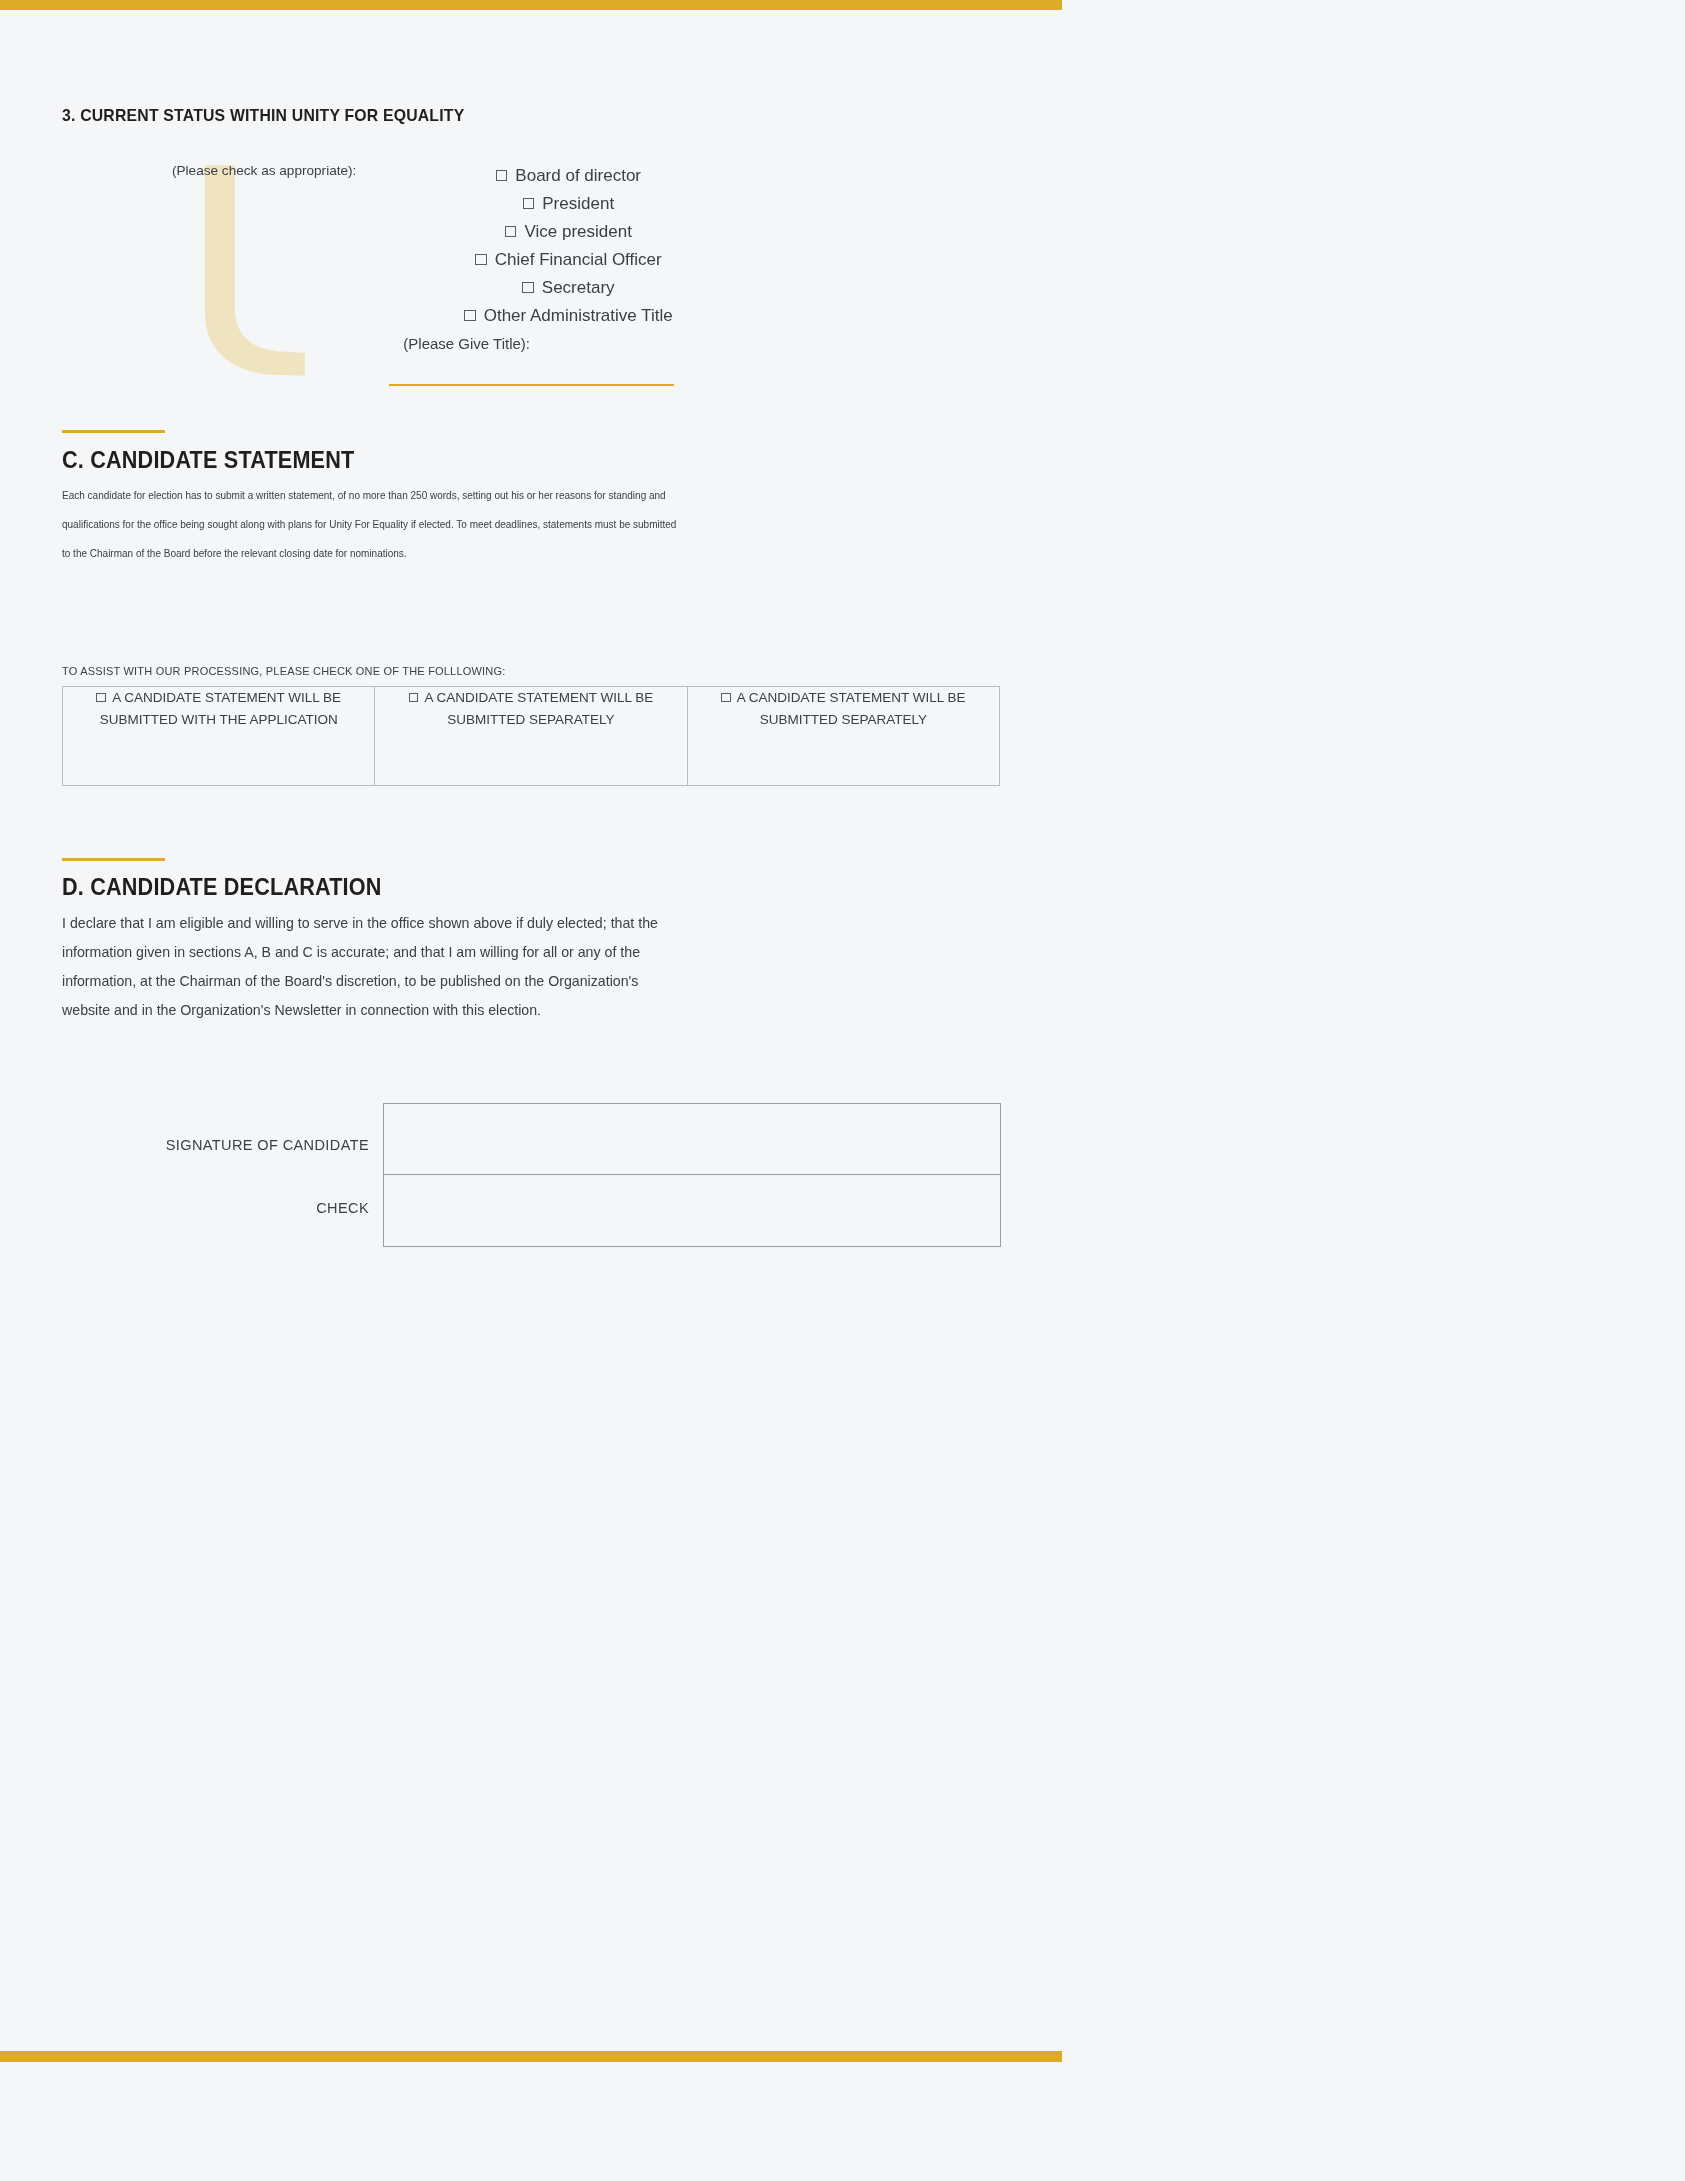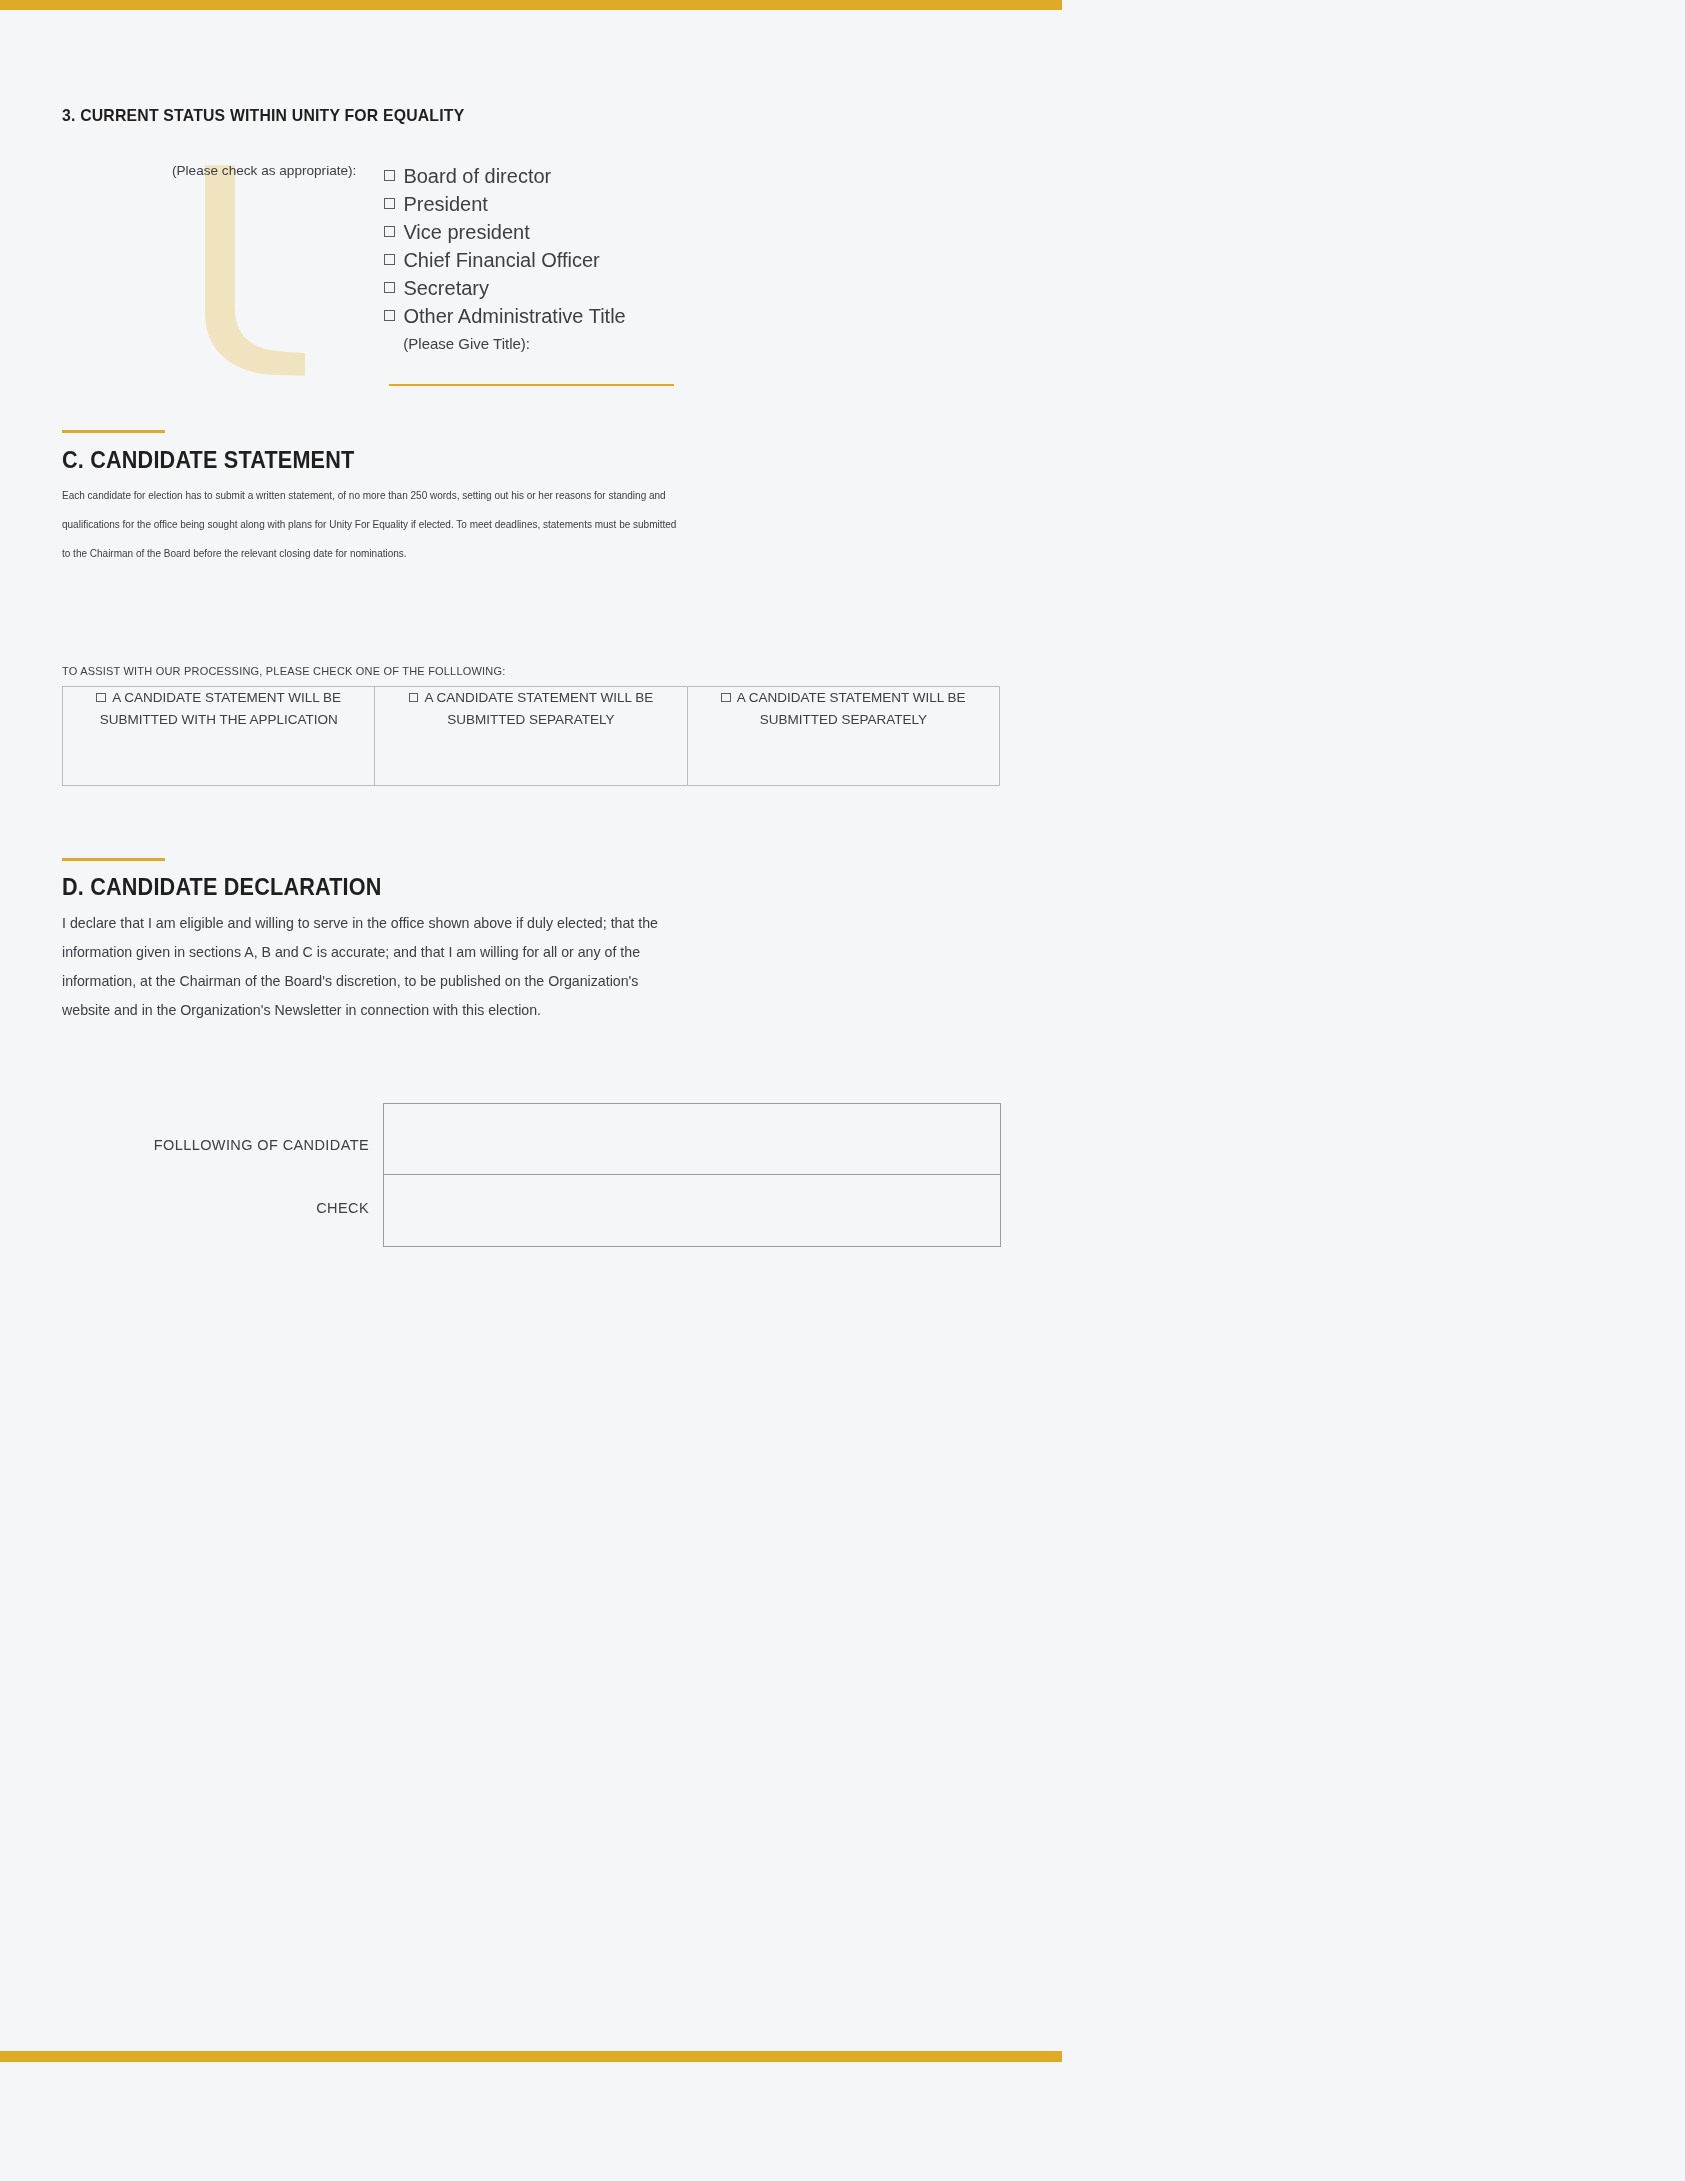--- a/index.html
+++ b/index.html
@@ -42,22 +42,23 @@
 
   .check-label {
     position:absolute; left:172px; top:163px;
     font-size:13.6px; color:#3c4043;
     white-space:nowrap;
   }
 
   .opt-list { position:absolute; left:384px; top:162px; width:369px; }
   .opt-row {
     display:flex; align-items:flex-start;
-    font-size:20px; line-height:28px; color:#3c4043;
-    white-space:nowrap;
+    font-size:17px; line-height:28px; color:#3c4043;
+    white-space:nowrap;
+    justify-content:center;
   }
   .opt-box {
     display:inline-block; width:11.4px; height:11.4px;
     border:1.1px solid #5a5d61; margin-right:8px;
     margin-top:8px; flex:0 0 auto; background:transparent;
   }
   .opt-sub {
     font-size:15px; line-height:28px; color:#3c4043;
     padding-left:19.3px; white-space:nowrap;
   }
@@ -200,21 +201,21 @@
     </div>
     <div class="opt-cell">
       <span><span class="cell-box"></span><span>A CANDIDATE STATEMENT WILL BE SUBMITTED SEPARATELY</span></span>
     </div>
   </div>
 
   <div class="accent-d"></div>
   <div class="head-d">D. CANDIDATE DECLARATION</div>
   <div class="body-d">I declare that I am eligible and willing to serve in the office shown above if duly elected; that the information given in sections A, B and C is accurate; and that I am willing for all or any of the information, at the Chairman of the Board's discretion, to be published on the Organization's website and in the Organization's Newsletter in connection with this election.</div>
 
-  <div class="sig-label a">FOLLLOWING OF CANDIDATE</div>
+  <div class="sig-label a">SIGNATURE OF CANDIDATE</div>
   <div class="sig-box a"></div>
 
   <div class="sig-label b">CHECK</div>
   <div class="sig-box b"></div>
 
   <div class="footer">
     
     
   </div>
 

